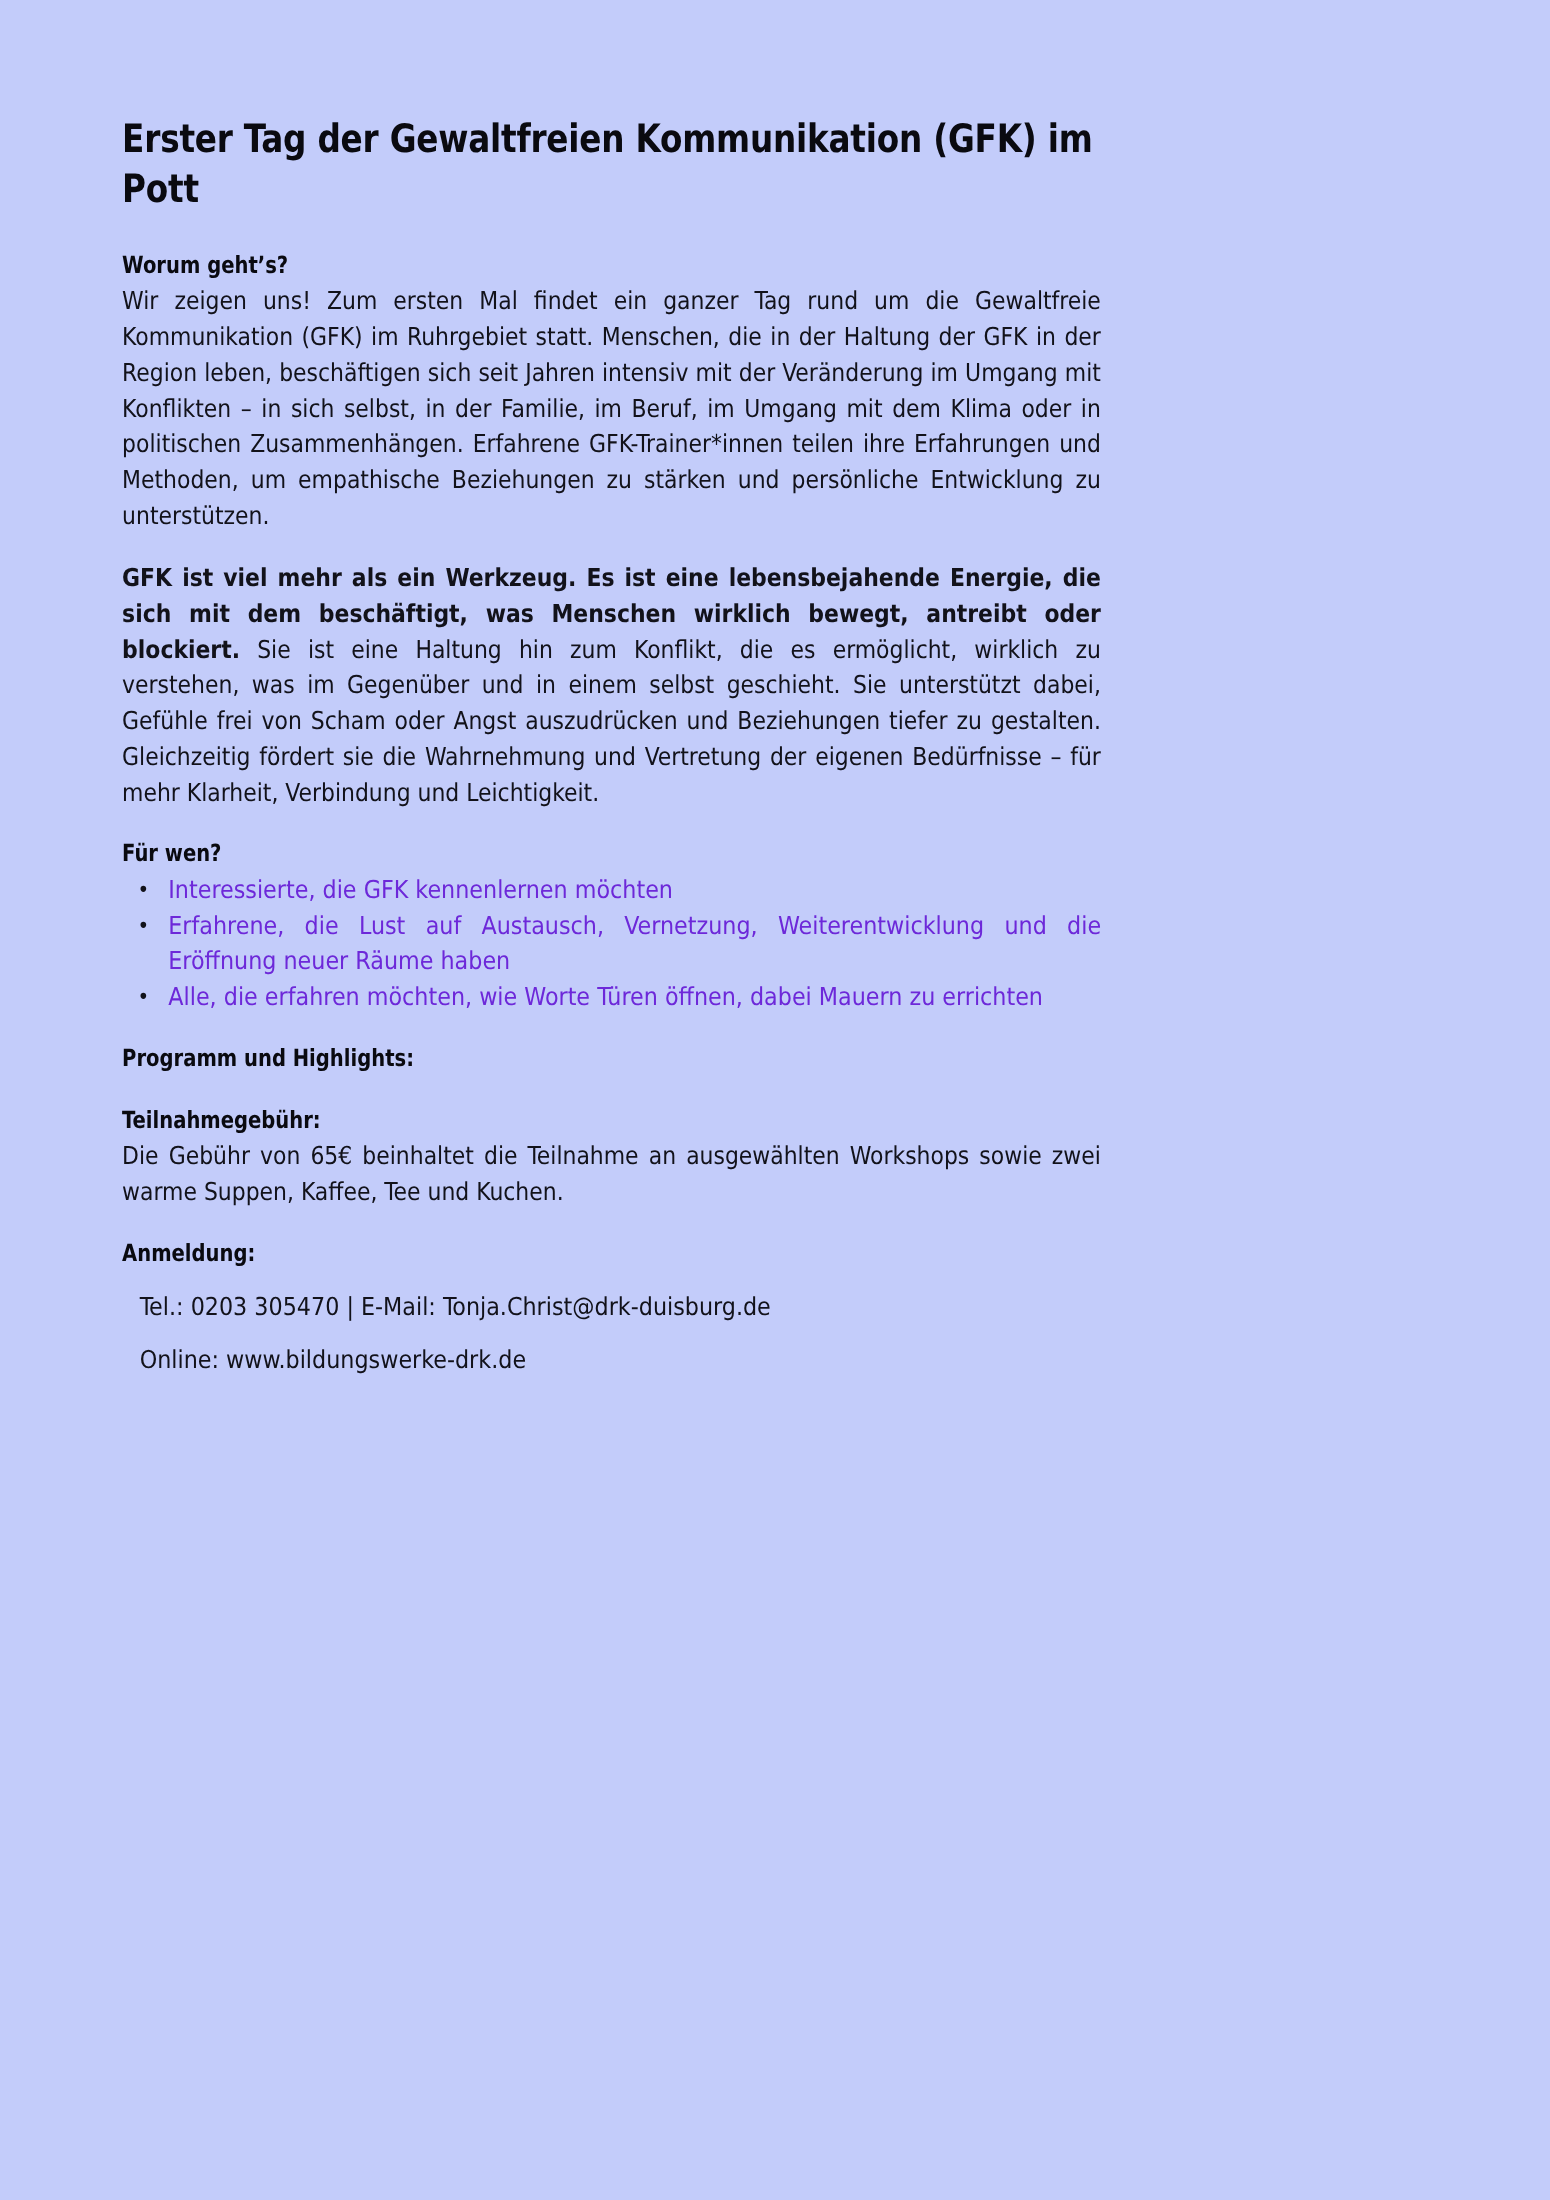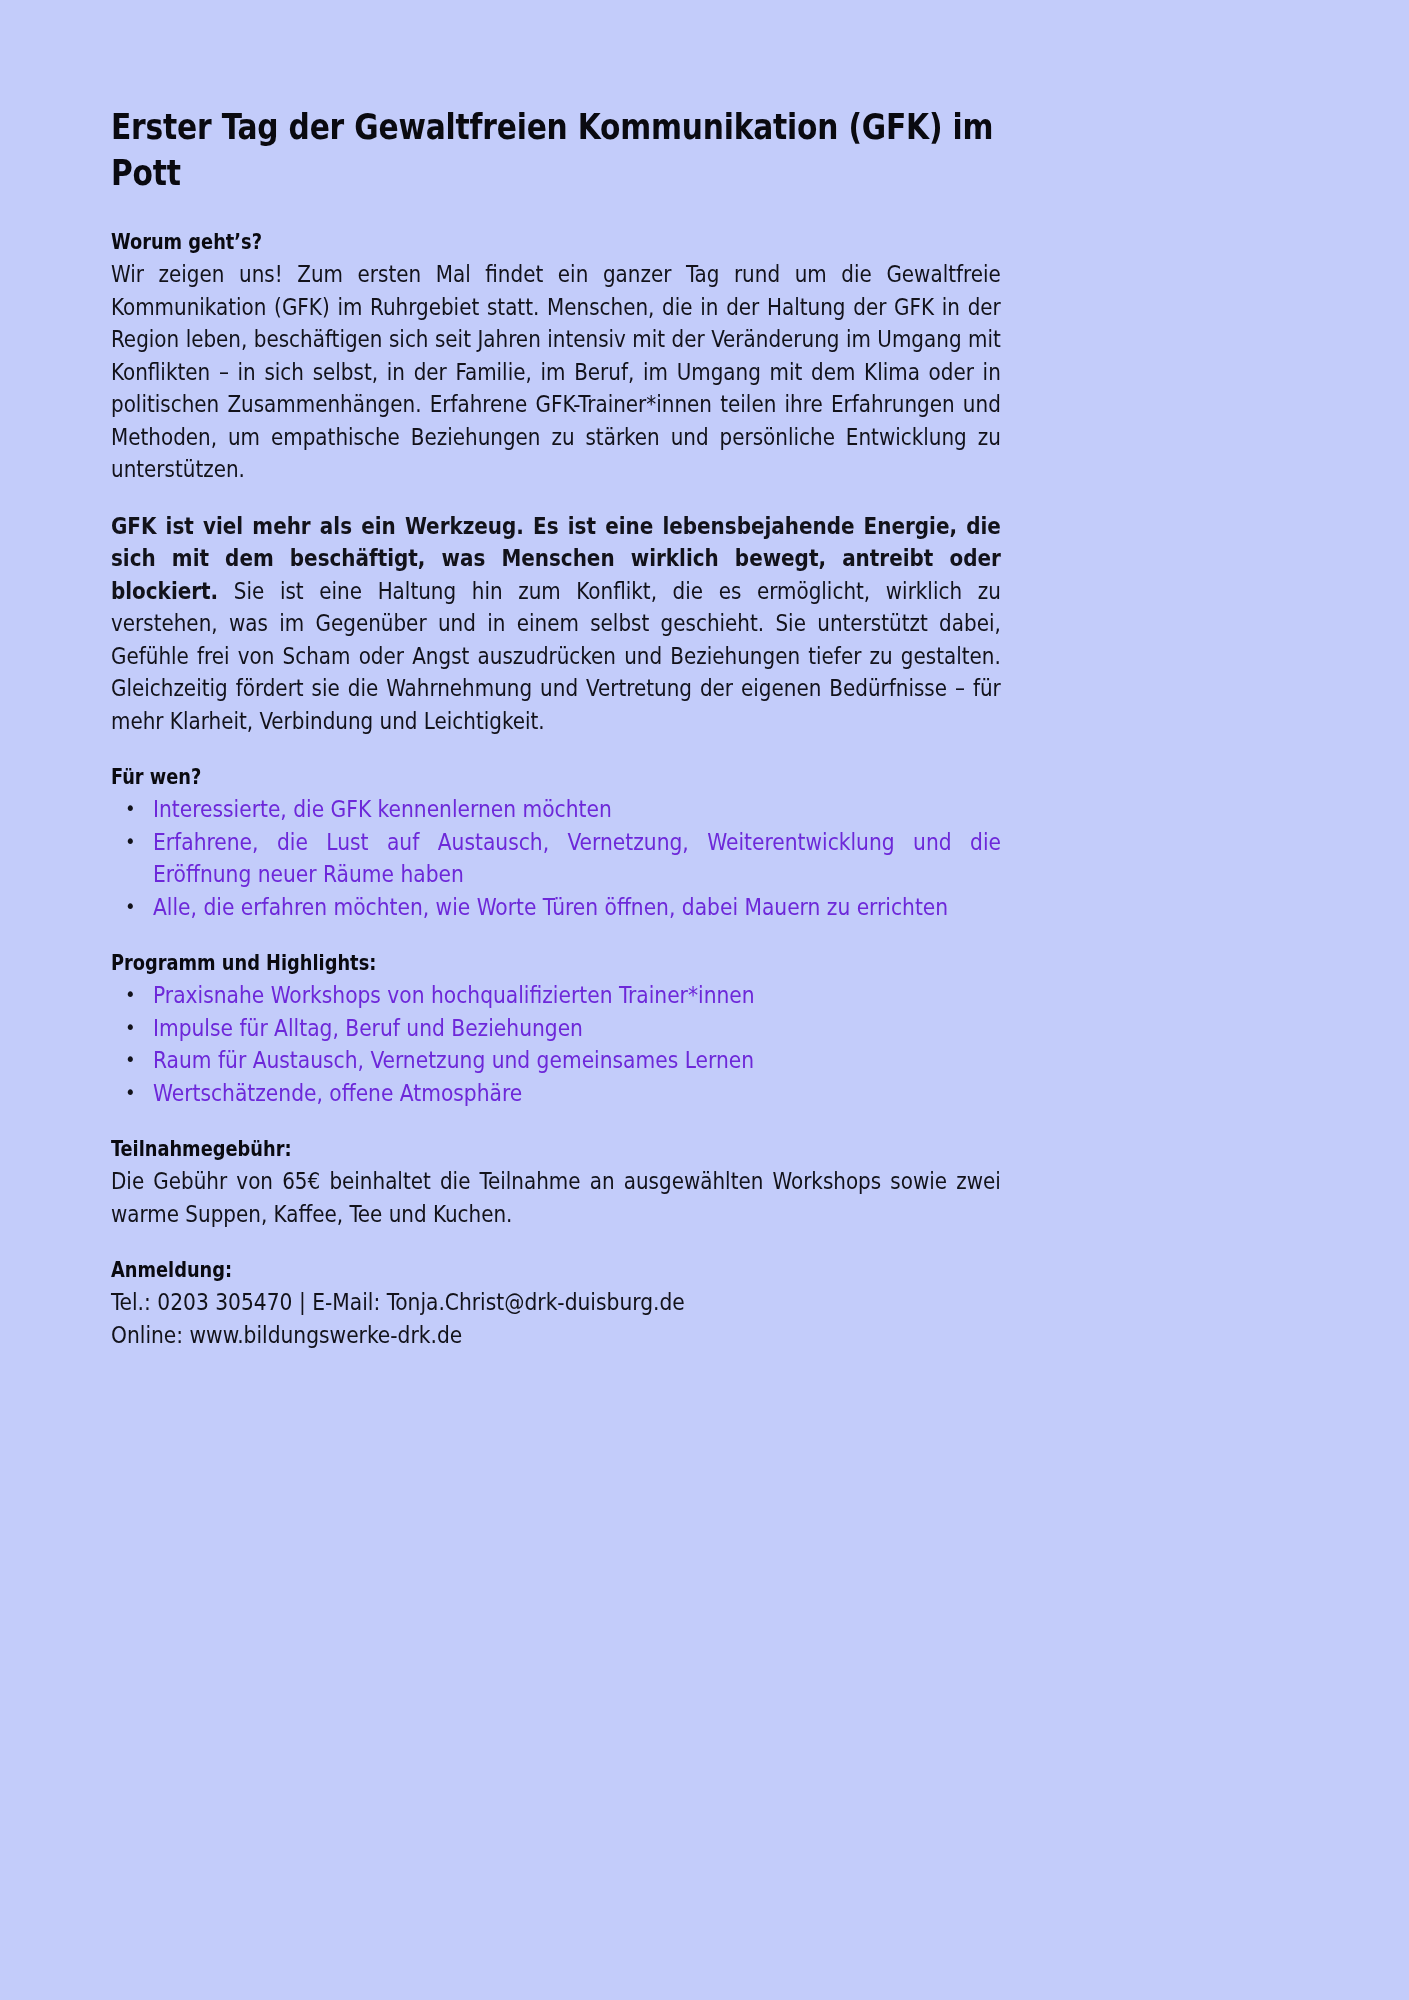--- a/index.html
+++ b/index.html
@@ -110,21 +110,21 @@
     text-align: left;
   }
   .spacer-md { height: 24px; }
   .spacer-lg { height: 30px; }
 
   .contact-line {
     font-family: "Liberation Sans Narrow", "DejaVu Sans Condensed", "Liberation Sans", sans-serif;
     font-size: 22.5px;
     line-height: 32.5px;
     color: #12121a;
-    margin: 0;
+    margin: 16px;
     text-align: left;
   }
 </style>
 </head>
 <body>
 
 <div class="page">
   <div class="content">
 
     <h1 class="doc-title">Erster Tag der Gewaltfreien Kommunikation (GFK) im Pott</h1>
@@ -143,26 +143,20 @@
     <h2 class="sec-head">Für wen?</h2>
     <ul class="bullets">
       <li>Interessierte, die GFK kennenlernen möchten</li>
       <li>Erfahrene, die Lust auf Austausch, Vernetzung, Weiterentwicklung und die Eröffnung neuer Räume haben</li>
       <li>Alle, die erfahren möchten, wie Worte Türen öffnen, dabei Mauern zu errichten</li>
     </ul>
 
     <div class="spacer-md"></div>
 
     <h2 class="sec-head">Programm und Highlights:</h2>
-    <ul class="bullets nojust">
-      <li>Praxisnahe Workshops von hochqualifizierten Trainer*innen</li>
-      <li>Impulse für Alltag, Beruf und Beziehungen</li>
-      <li>Raum für Austausch, Vernetzung und gemeinsames Lernen</li>
-      <li>Wertschätzende, offene Atmosphäre</li>
-    </ul>
 
     <div class="spacer-md"></div>
 
     <h2 class="sec-head">Teilnahmegebühr:</h2>
     <p class="body-p last-line-left">Die Gebühr von 65€ beinhaltet die Teilnahme an ausgewählten Workshops sowie zwei warme Suppen, Kaffee, Tee und Kuchen.</p>
 
     <div class="spacer-md"></div>
 
     <h2 class="sec-head">Anmeldung:</h2>
     <p class="contact-line">Tel.: 0203 305470 | E-Mail: Tonja.Christ@drk-duisburg.de</p>

